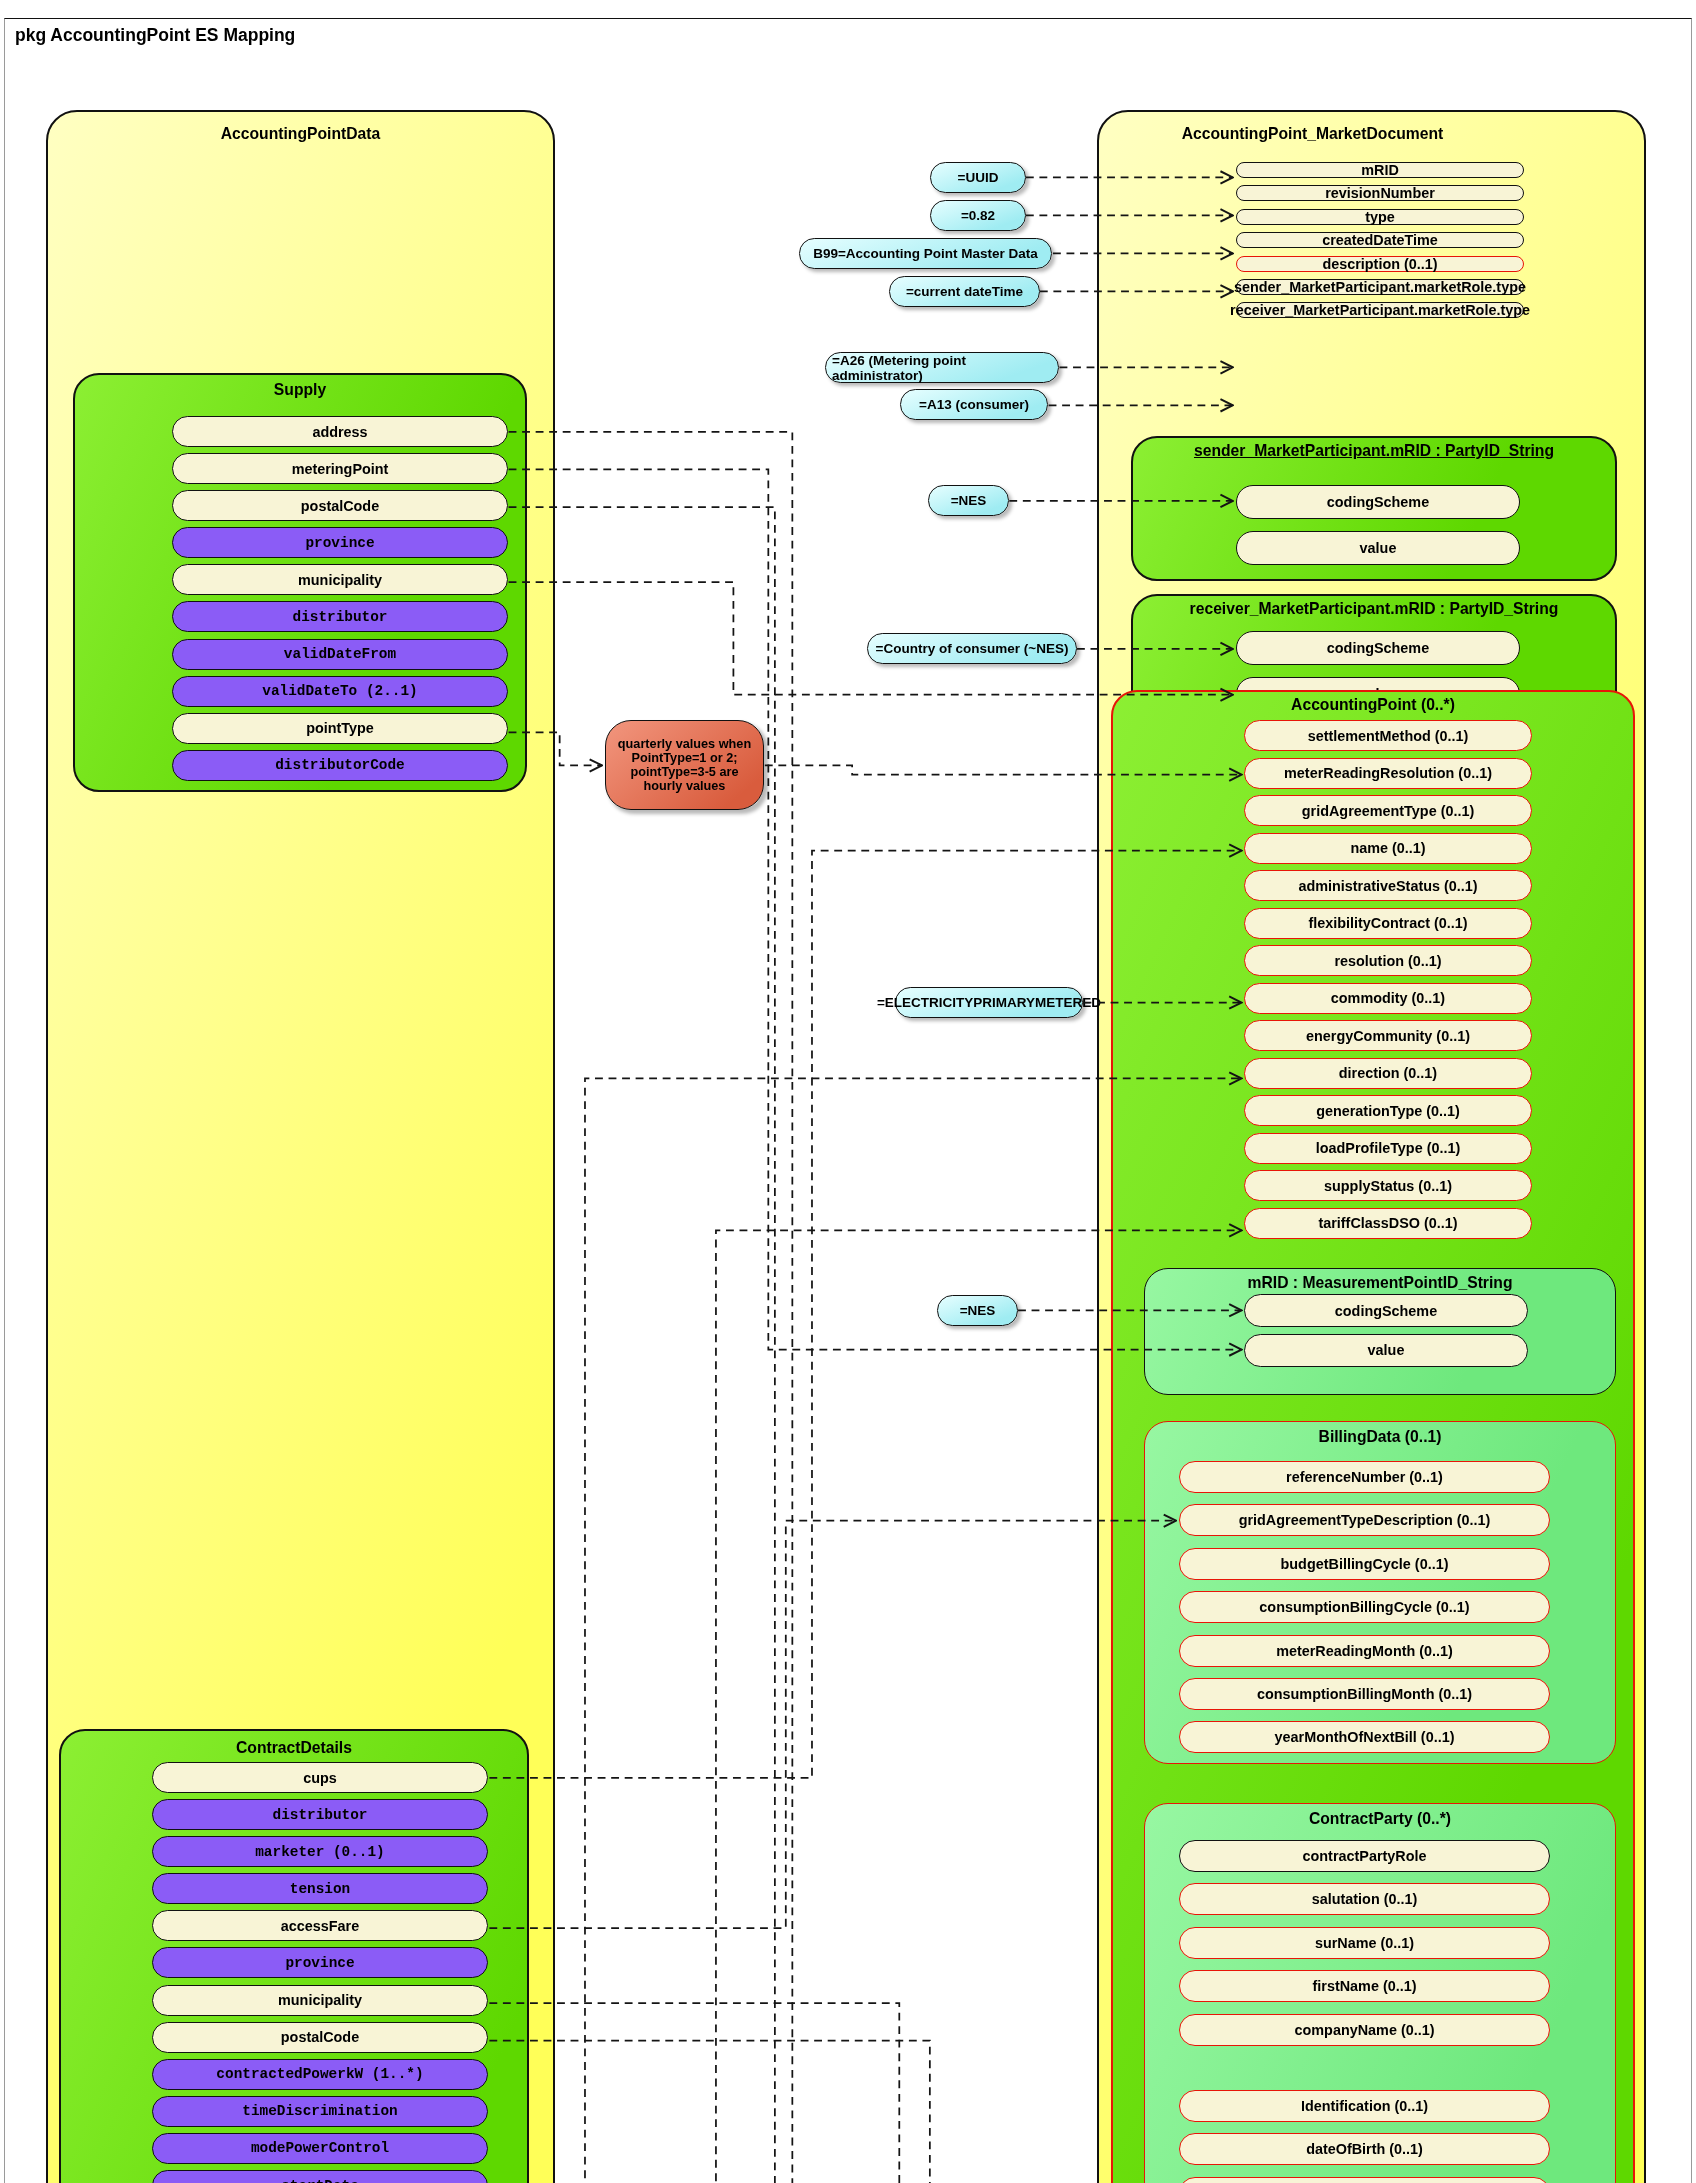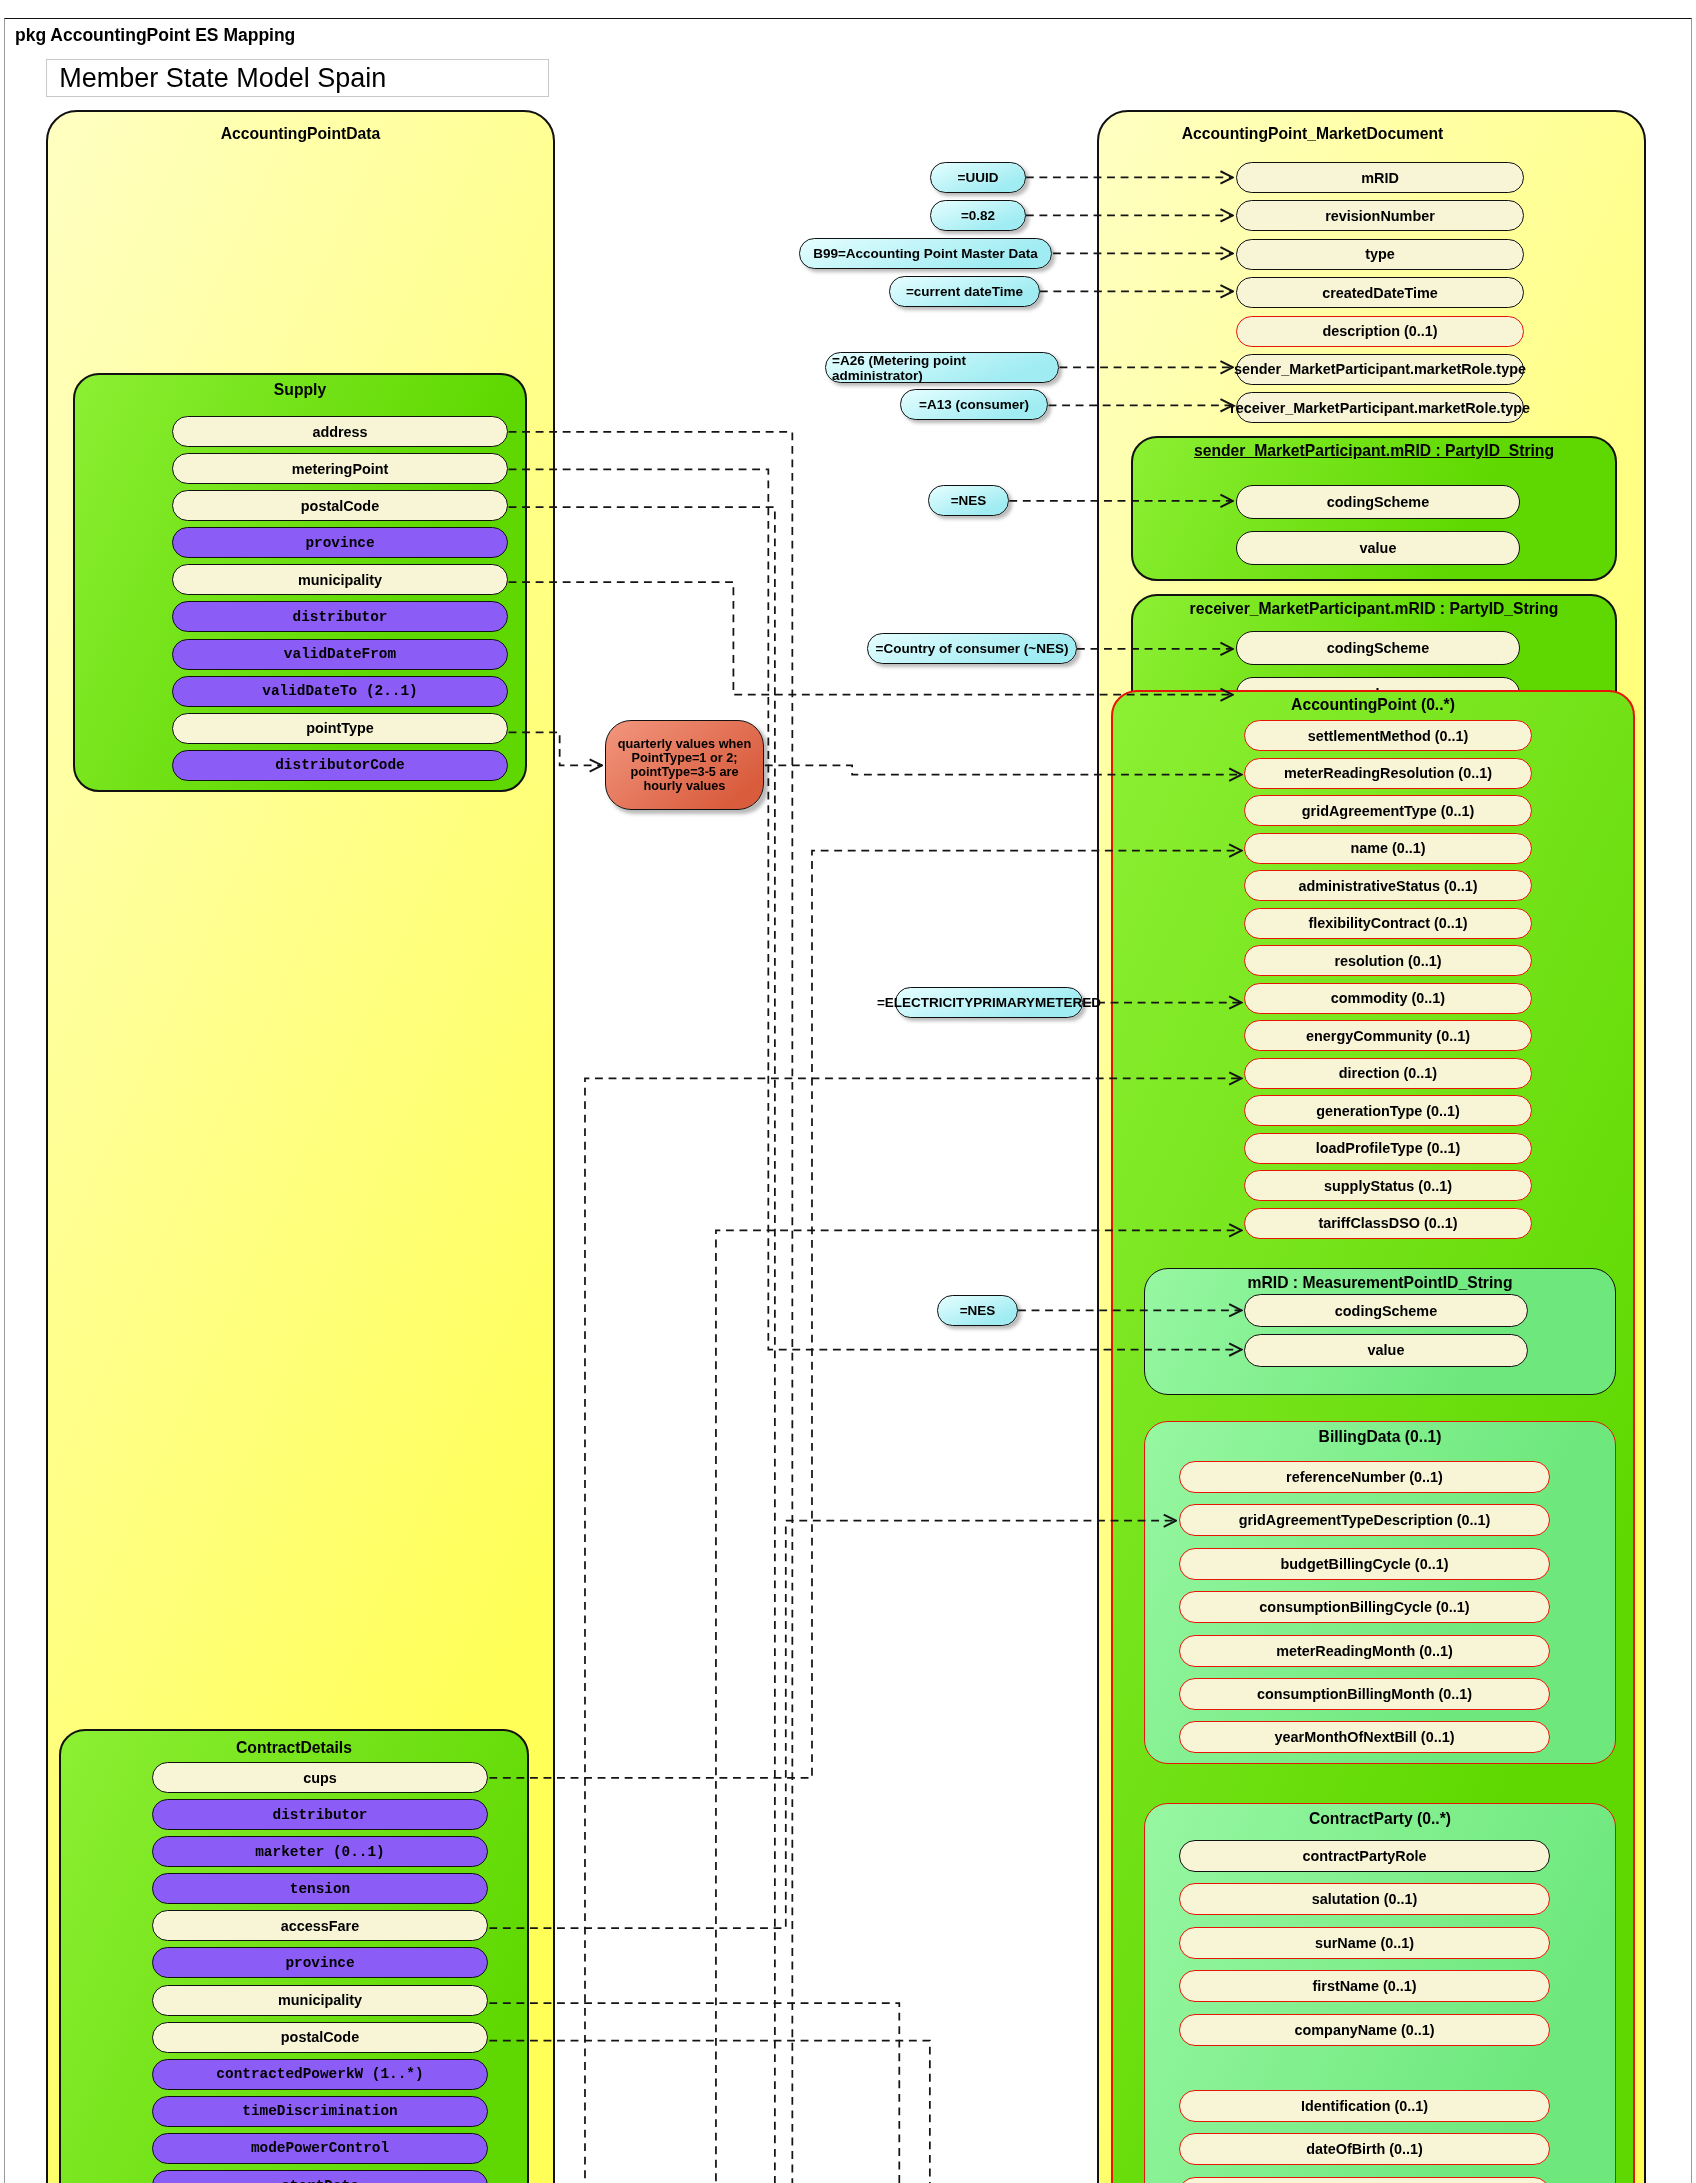--- a/index.html
+++ b/index.html
@@ -18,21 +18,21 @@
   .red-border{border-color:#e81507;}
   .box-title{position:absolute;left:0;right:0;text-align:center;font-weight:bold;font-size:15.7px;color:#000;}
   .list{position:absolute;display:flex;flex-direction:column;}
   .pill{height:31px;border-radius:17.5px;display:flex;align-items:center;justify-content:center;
         font-weight:bold;font-size:14.4px;color:#000;box-sizing:border-box;flex:none;}
   .v-plain{background:#f8f4d6;border:1.3px solid #111;}
   .v-gray{background:#8b5cf6;border:1.3px solid #111;font-family:Liberation Mono, monospace;}
   .v-req{background:#f8f4d6;border:1.3px solid #111;}
   .v-opt{background:#f8f4d6;border:1.3px solid #e81507;}
   .gap-before{margin-top:33px;}
-  .doc-list{row-gap:7.4px;}  .doc-list .pill{height:31px;}
+  .doc-list{row-gap:7.4px;}  .doc-list .pill{height:16px;}
   .party-list{row-gap:11.8px;} .party-list .pill{height:34px;}
   .ap-list{row-gap:6.5px;}
   .mp-list{row-gap:6.5px;} .mp-list .pill{height:33px;}
   .wide-list{row-gap:11.4px;} .wide-list .pill{height:32px;}
   .vlabel{position:absolute;height:31px;border:1.7px solid #111;border-radius:15.3px;
         background:linear-gradient(160deg,#e6feff 0%,#9fecf2 80%);display:flex;align-items:center;justify-content:center;
         font-weight:bold;font-size:13.5px;color:#000;box-shadow:3.1px 3.1px 3.9px rgba(0,0,0,0.28);box-sizing:border-box;padding:0 6.1px;}
   .note{position:absolute;border:1.7px solid #111;border-radius:26px;
         background:linear-gradient(140deg,#f2967e 0%,#d95c3d 85%);display:flex;align-items:center;justify-content:center;
         text-align:center;font-weight:bold;font-size:12.7px;color:#000;box-shadow:3.1px 3.1px 3.9px rgba(0,0,0,0.28);
@@ -41,21 +41,20 @@
   svg.overlay polyline{fill:none;stroke:#141414;stroke-width:4;stroke-dasharray:18 13;}
 </style>
 </head>
 <body>
 
 <div id="canvas">
 
   <div class="frame"></div>
   <div class="tab-text">pkg AccountingPoint ES Mapping</div>
 
-  <div class="hdr" style="left:46px;top:59px;width:503px;height:38px;">Member State Model Spain</div>
 
   <div class="pkg" style="left:46px;top:110px;width:509px;height:3126px;"></div>
   <div class="box-title" style="left:46px;top:125px;width:509px;">AccountingPointData</div>
 
   <div class="cls" style="left:73px;top:373px;width:454px;height:419px;"></div>
   <div class="box-title" style="left:73px;top:381px;width:454px;">Supply</div>
   <div class="list" style="left:172px;top:416px;width:336px;row-gap:6.1px;">
 
       <div class="pill v-plain">address</div>
 

